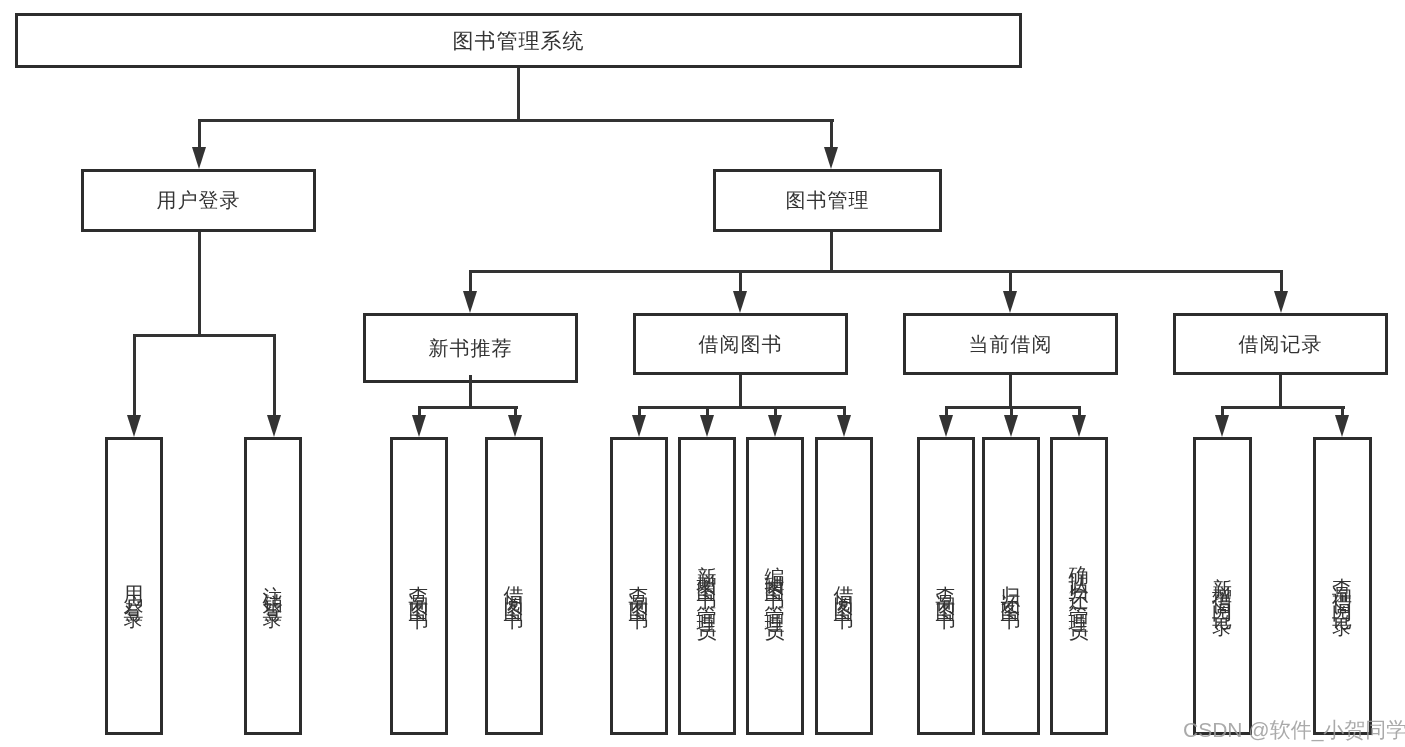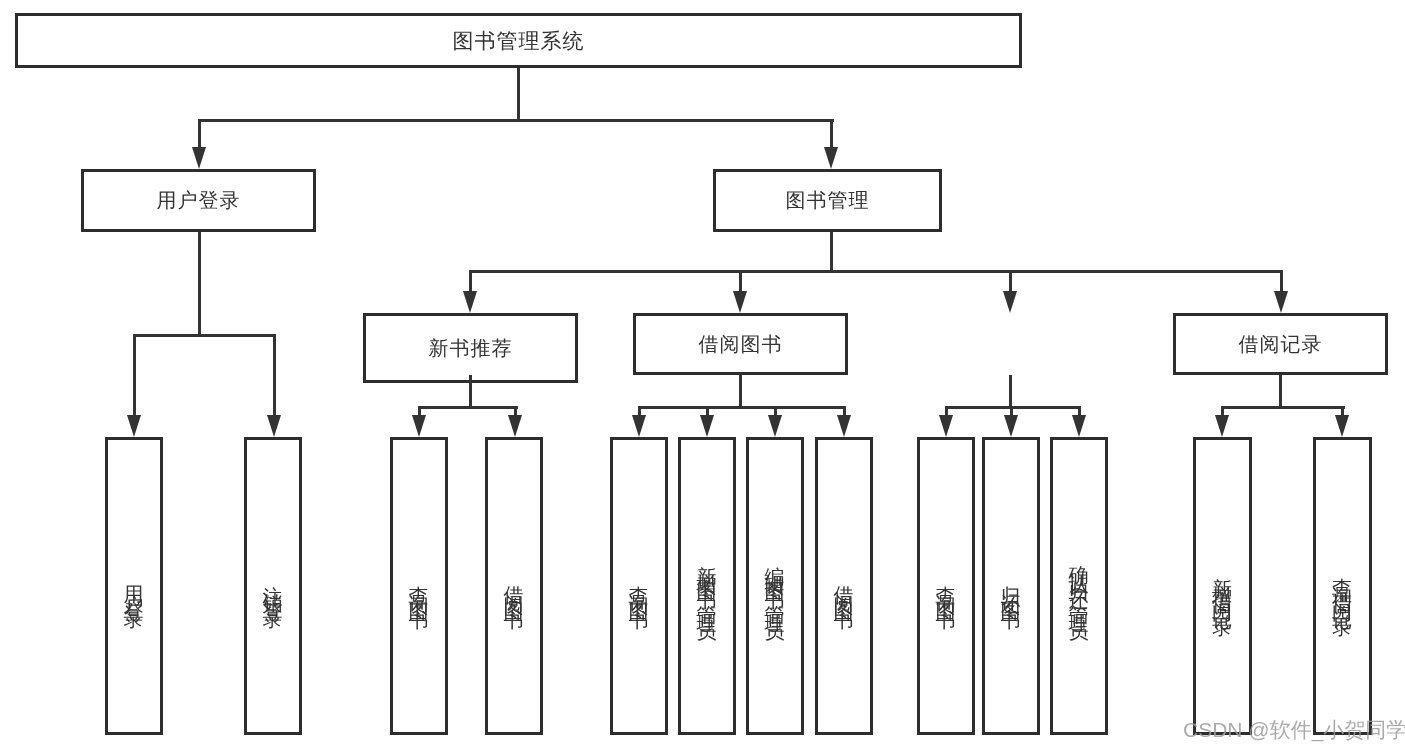--- a/index.html
+++ b/index.html
@@ -93,20 +93,23 @@
   <div class="arrow" style="left:1003px;top:291px"></div>
   <div class="line" style="left:1280px;top:270px;width:3px;height:22px"></div>
   <div class="arrow" style="left:1274px;top:291px"></div>
 
   <div class="box hbox" style="left:363px;top:313px;width:215px;height:70px">
     <span class="lbl">新书推荐</span>
   </div>
   <div class="box hbox" style="left:633px;top:313px;width:215px;height:62px">
     <span class="lbl">借阅图书</span>
   </div>
+  <div class="box hbox" style="left:903px;top:313px;width:215px;height:62px">
+    <span class="lbl">当前借阅</span>
+  </div>
   <div class="box hbox" style="left:1173px;top:313px;width:215px;height:62px">
     <span class="lbl">借阅记录</span>
   </div>
 
   <div class="line" style="left:469px;top:375px;width:3px;height:33px"></div>
   <div class="line" style="left:418px;top:406px;width:100px;height:3px"></div>
   <div class="line" style="left:418px;top:406px;width:3px;height:9px"></div>
   <div class="arrow" style="left:412px;top:415px"></div>
   <div class="line" style="left:514px;top:406px;width:3px;height:9px"></div>
   <div class="arrow" style="left:508px;top:415px"></div>

